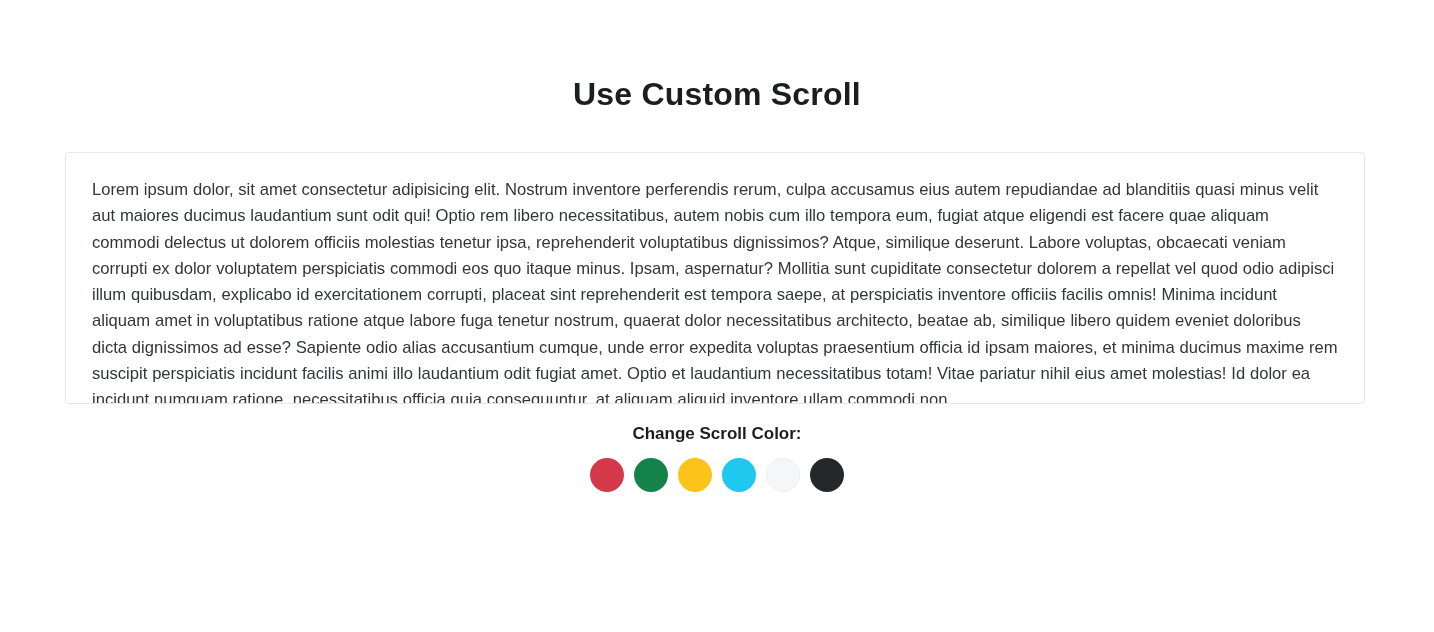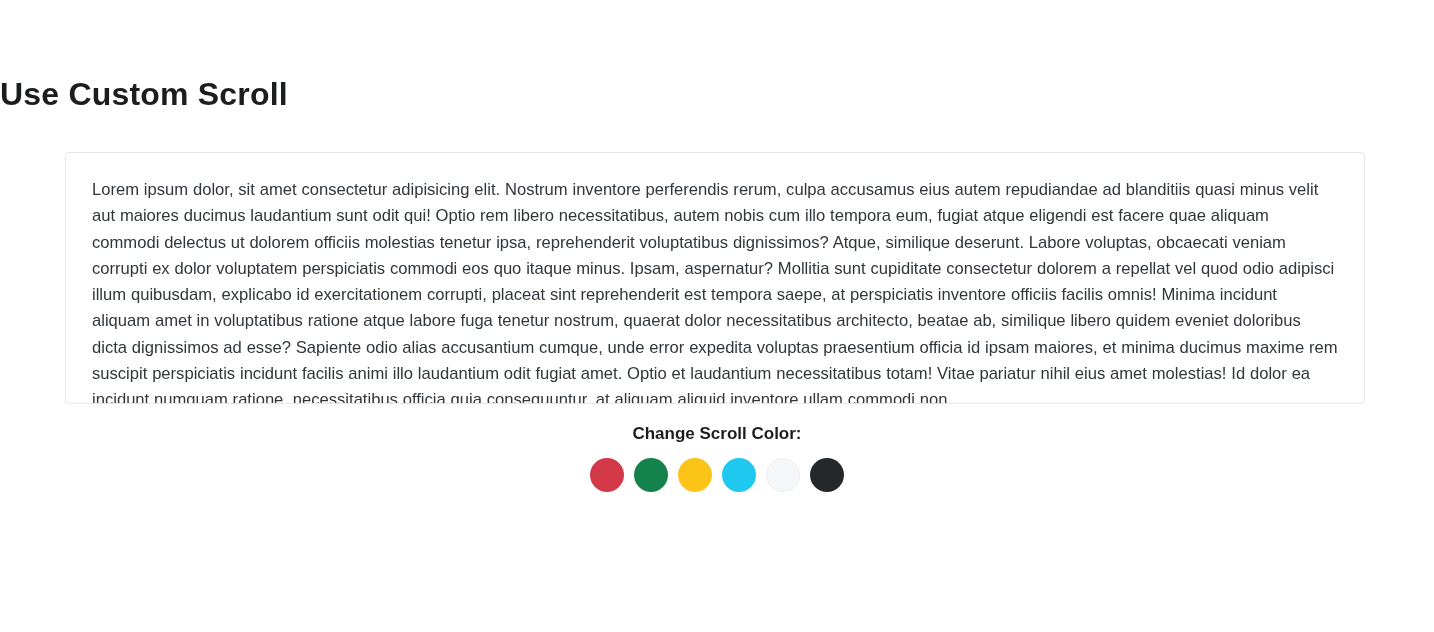--- a/index.html
+++ b/index.html
@@ -14,21 +14,21 @@
     color: #212529;
     overflow: hidden;
   }
   .page {
     width: 1434px;
     height: 632px;
     position: relative;
     box-sizing: border-box;
   }
   .page-title {
-    text-align: left;
+    text-align: center;
     font-size: 32px;
     font-weight: bold;
     color: #1b1d1f;
     margin: 0;
     padding-top: 76px;
     letter-spacing: 0.2px;
   }
   .scroll-panel {
     position: absolute;
     top: 152px;

